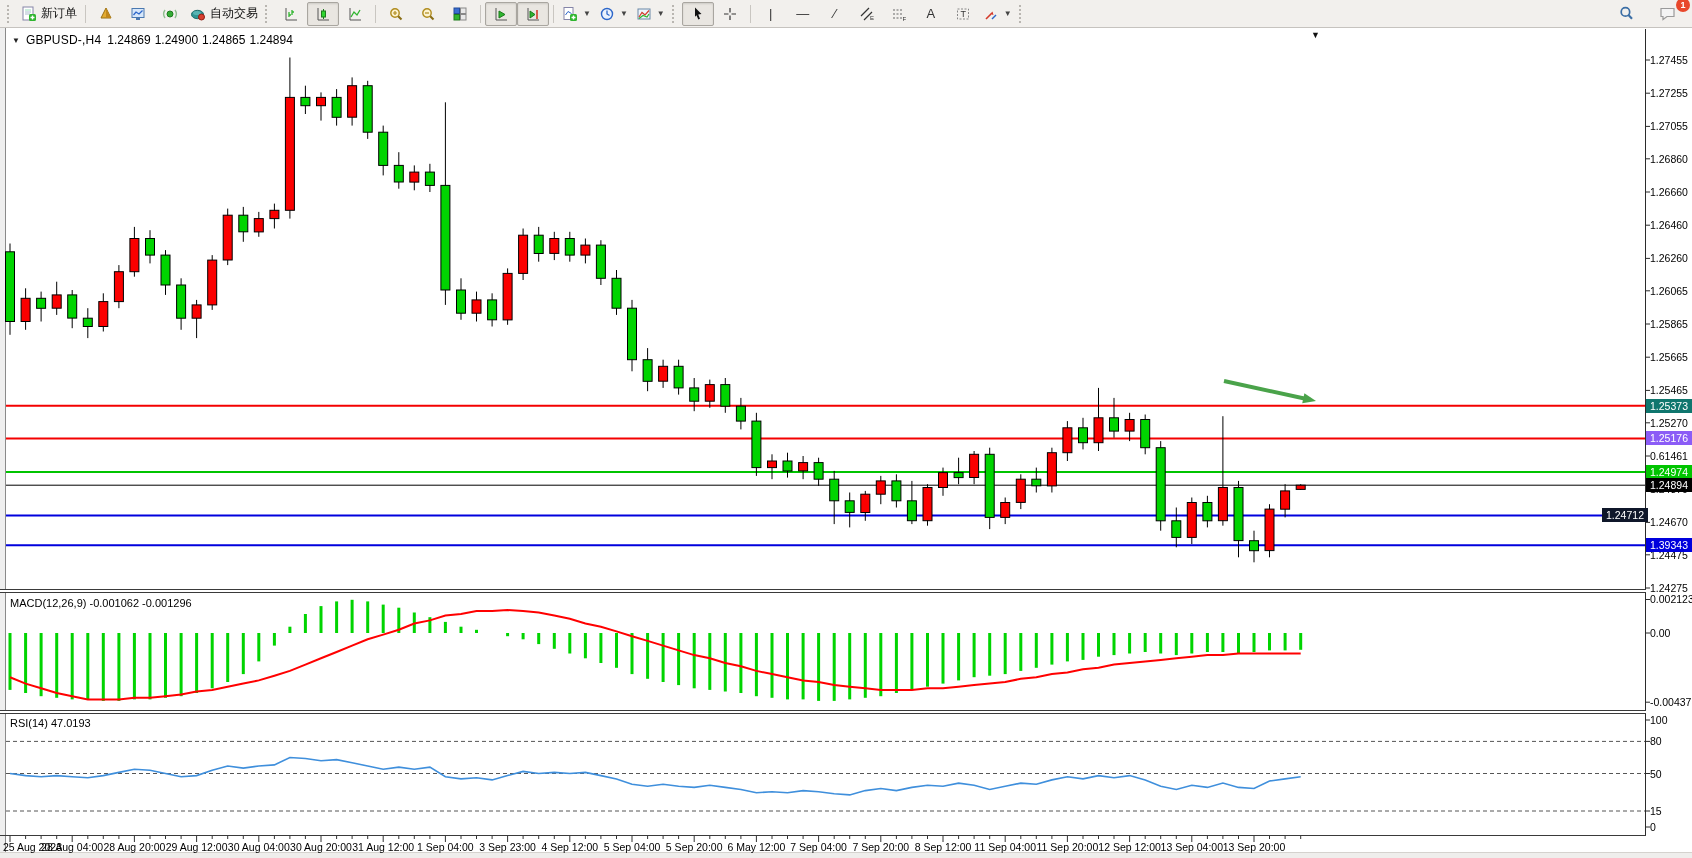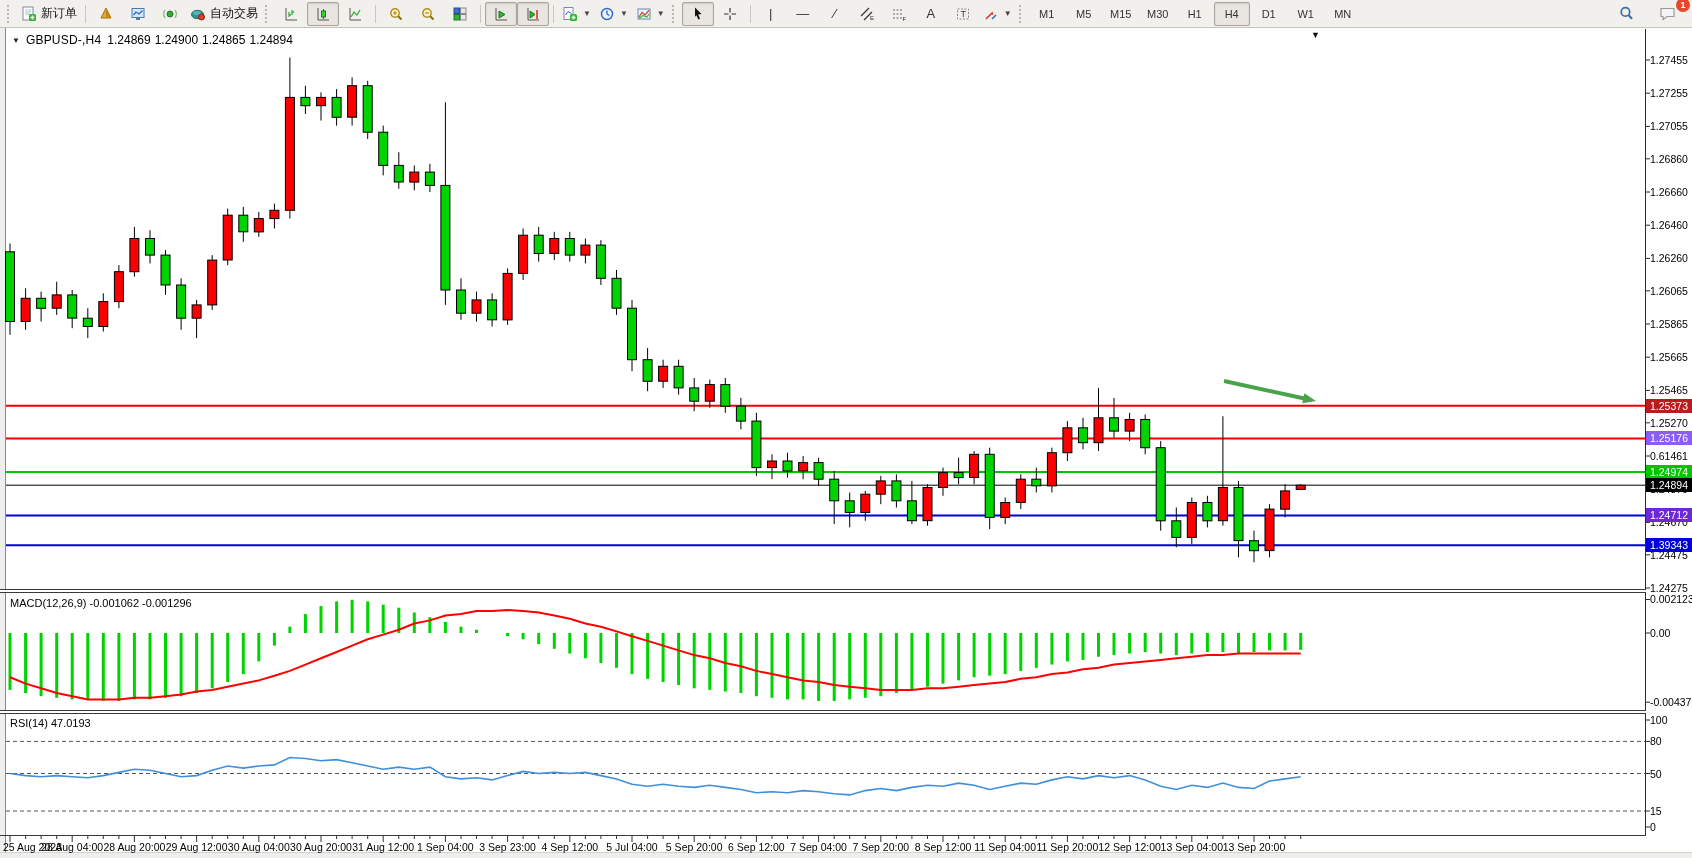--- a/index.html
+++ b/index.html
@@ -229,31 +229,20 @@
       <svg width="16" height="16" viewBox="0 0 16 16">
           <path d="M3 13L8 8" stroke="#d43a2a" stroke-width="1.6"></path>
           <polygon points="9.5,5.5 10.5,9 7,8" fill="#d43a2a"></polygon>
           <path d="M9 13l4-4" stroke="#2c66c9" stroke-width="1.4"></path>
         </svg>
       <span class="caret">▼</span>
     </div>
 
     <div class="grip"></div>
 
-    <div id="tf-group" style="display:flex;align-items:center;gap:1px;">
-        <div class="tbtn tf">M1</div>
-        <div class="tbtn tf">M5</div>
-        <div class="tbtn tf">M15</div>
-        <div class="tbtn tf">M30</div>
-        <div class="tbtn tf">H1</div>
-        <div class="tbtn tf active">H4</div>
-        <div class="tbtn tf">D1</div>
-        <div class="tbtn tf">W1</div>
-        <div class="tbtn tf">MN</div>
-      </div>
 
     <div class="tb-right">
       <div class="tbtn">
         <svg width="17" height="17" viewBox="0 0 16 16">
             <circle cx="7" cy="6.5" r="4" fill="none" stroke="#3b6ea5" stroke-width="1.6"></circle>
             <line x1="9.8" y1="9.5" x2="13.2" y2="13" stroke="#3b6ea5" stroke-width="2"></line>
           </svg>
       </div>
       <div class="tbtn" style="position:relative;">
         <svg width="18" height="17" viewBox="0 0 18 16">
@@ -671,47 +660,47 @@
         <div class="axis-label" style="left: 1650px; top: 256.792px;">1.26065</div>
         <div class="axis-label" style="left: 1650px; top: 290px;">1.25865</div>
         <div class="axis-label" style="left: 1650px; top: 323.208px;">1.25665</div>
         <div class="axis-label" style="left: 1650px; top: 356.415px;">1.25465</div>
         <div class="axis-label" style="left: 1650px; top: 388.792px;">1.25270</div>
         <div class="axis-label" style="left: 1650px; top: 422px;">0.61461</div>
         <div class="axis-label" style="left: 1650px; top: 455.208px;">1.24870</div>
         <div class="axis-label" style="left: 1650px; top: 488.415px;">1.24670</div>
         <div class="axis-label" style="left: 1650px; top: 520.792px;">1.24475</div>
         <div class="axis-label" style="left: 1650px; top: 554px;">1.24275</div>
-        <div class="price-tag" style="left: 1646px; top: 370.691px; background: #b91c1c;">1.25373</div>
+        <div class="price-tag" style="left: 1646px; top: 370.691px; background: #0f766e;">1.25373</div>
         <div class="price-tag" style="left: 1646px; top: 403.4px; background: #8b5cf6;">1.25176</div>
         <div class="price-tag" style="left: 1646px; top: 436.94px; background: rgb(0, 196, 0);">1.24974</div>
         <div class="price-tag" style="left: 1646px; top: 450.223px; background: rgb(0, 0, 0);">1.24894</div>
-        <div class="price-tag" style="left: 1646px; top: 480.442px; background: #6d28d9;">1.24712</div>
+        <div class="price-tag" style="left: 1602px; top: 480.442px; background: #0f172a;">1.24712</div>
         <div class="price-tag" style="left: 1646px; top: 510.328px; background: rgb(0, 0, 221);">1.39343</div>
         <div class="axis-label" style="left: 1650px; top: 565.457px;">0.002123</div>
         <div class="axis-label" style="left: 1650px; top: 599px; text-align: right;">0.00</div>
         <div class="axis-label" style="left: 1650px; top: 668.172px;">-0.004378</div>
         <div class="axis-label" style="left: 1650px; top: 686px;">100</div>
         <div class="axis-label" style="left: 1650px; top: 707.4px;">80</div>
         <div class="axis-label" style="left: 1650px; top: 739.5px;">50</div>
         <div class="axis-label" style="left: 1650px; top: 776.95px;">15</div>
         <div class="axis-label" style="left: 1650px; top: 793px;">0</div>
         <div class="time-label" style="left: 3px; top: 813px;">25 Aug 2023</div>
         <div class="time-label" style="left: 72.2px; top: 813px; transform: translateX(-50%);">28 Aug 04:00</div>
         <div class="time-label" style="left: 134.4px; top: 813px; transform: translateX(-50%);">28 Aug 20:00</div>
         <div class="time-label" style="left: 196.6px; top: 813px; transform: translateX(-50%);">29 Aug 12:00</div>
         <div class="time-label" style="left: 258.8px; top: 813px; transform: translateX(-50%);">30 Aug 04:00</div>
         <div class="time-label" style="left: 321px; top: 813px; transform: translateX(-50%);">30 Aug 20:00</div>
         <div class="time-label" style="left: 383.2px; top: 813px; transform: translateX(-50%);">31 Aug 12:00</div>
         <div class="time-label" style="left: 445.4px; top: 813px; transform: translateX(-50%);">1 Sep 04:00</div>
         <div class="time-label" style="left: 507.6px; top: 813px; transform: translateX(-50%);">3 Sep 23:00</div>
         <div class="time-label" style="left: 569.8px; top: 813px; transform: translateX(-50%);">4 Sep 12:00</div>
-        <div class="time-label" style="left: 632px; top: 813px; transform: translateX(-50%);">5 Jul 04:00</div>
+        <div class="time-label" style="left: 632px; top: 813px; transform: translateX(-50%);">5 Sep 04:00</div>
         <div class="time-label" style="left: 694.2px; top: 813px; transform: translateX(-50%);">5 Sep 20:00</div>
-        <div class="time-label" style="left: 756.4px; top: 813px; transform: translateX(-50%);">6 Sep 12:00</div>
+        <div class="time-label" style="left: 756.4px; top: 813px; transform: translateX(-50%);">6 May 12:00</div>
         <div class="time-label" style="left: 818.6px; top: 813px; transform: translateX(-50%);">7 Sep 04:00</div>
         <div class="time-label" style="left: 880.8px; top: 813px; transform: translateX(-50%);">7 Sep 20:00</div>
         <div class="time-label" style="left: 943px; top: 813px; transform: translateX(-50%);">8 Sep 12:00</div>
         <div class="time-label" style="left: 1005.2px; top: 813px; transform: translateX(-50%);">11 Sep 04:00</div>
         <div class="time-label" style="left: 1067.4px; top: 813px; transform: translateX(-50%);">11 Sep 20:00</div>
         <div class="time-label" style="left: 1129.6px; top: 813px; transform: translateX(-50%);">12 Sep 12:00</div>
         <div class="time-label" style="left: 1191.8px; top: 813px; transform: translateX(-50%);">13 Sep 04:00</div>
         <div class="time-label" style="left: 1254px; top: 813px; transform: translateX(-50%);">13 Sep 20:00</div>
       </div>
   </div>

